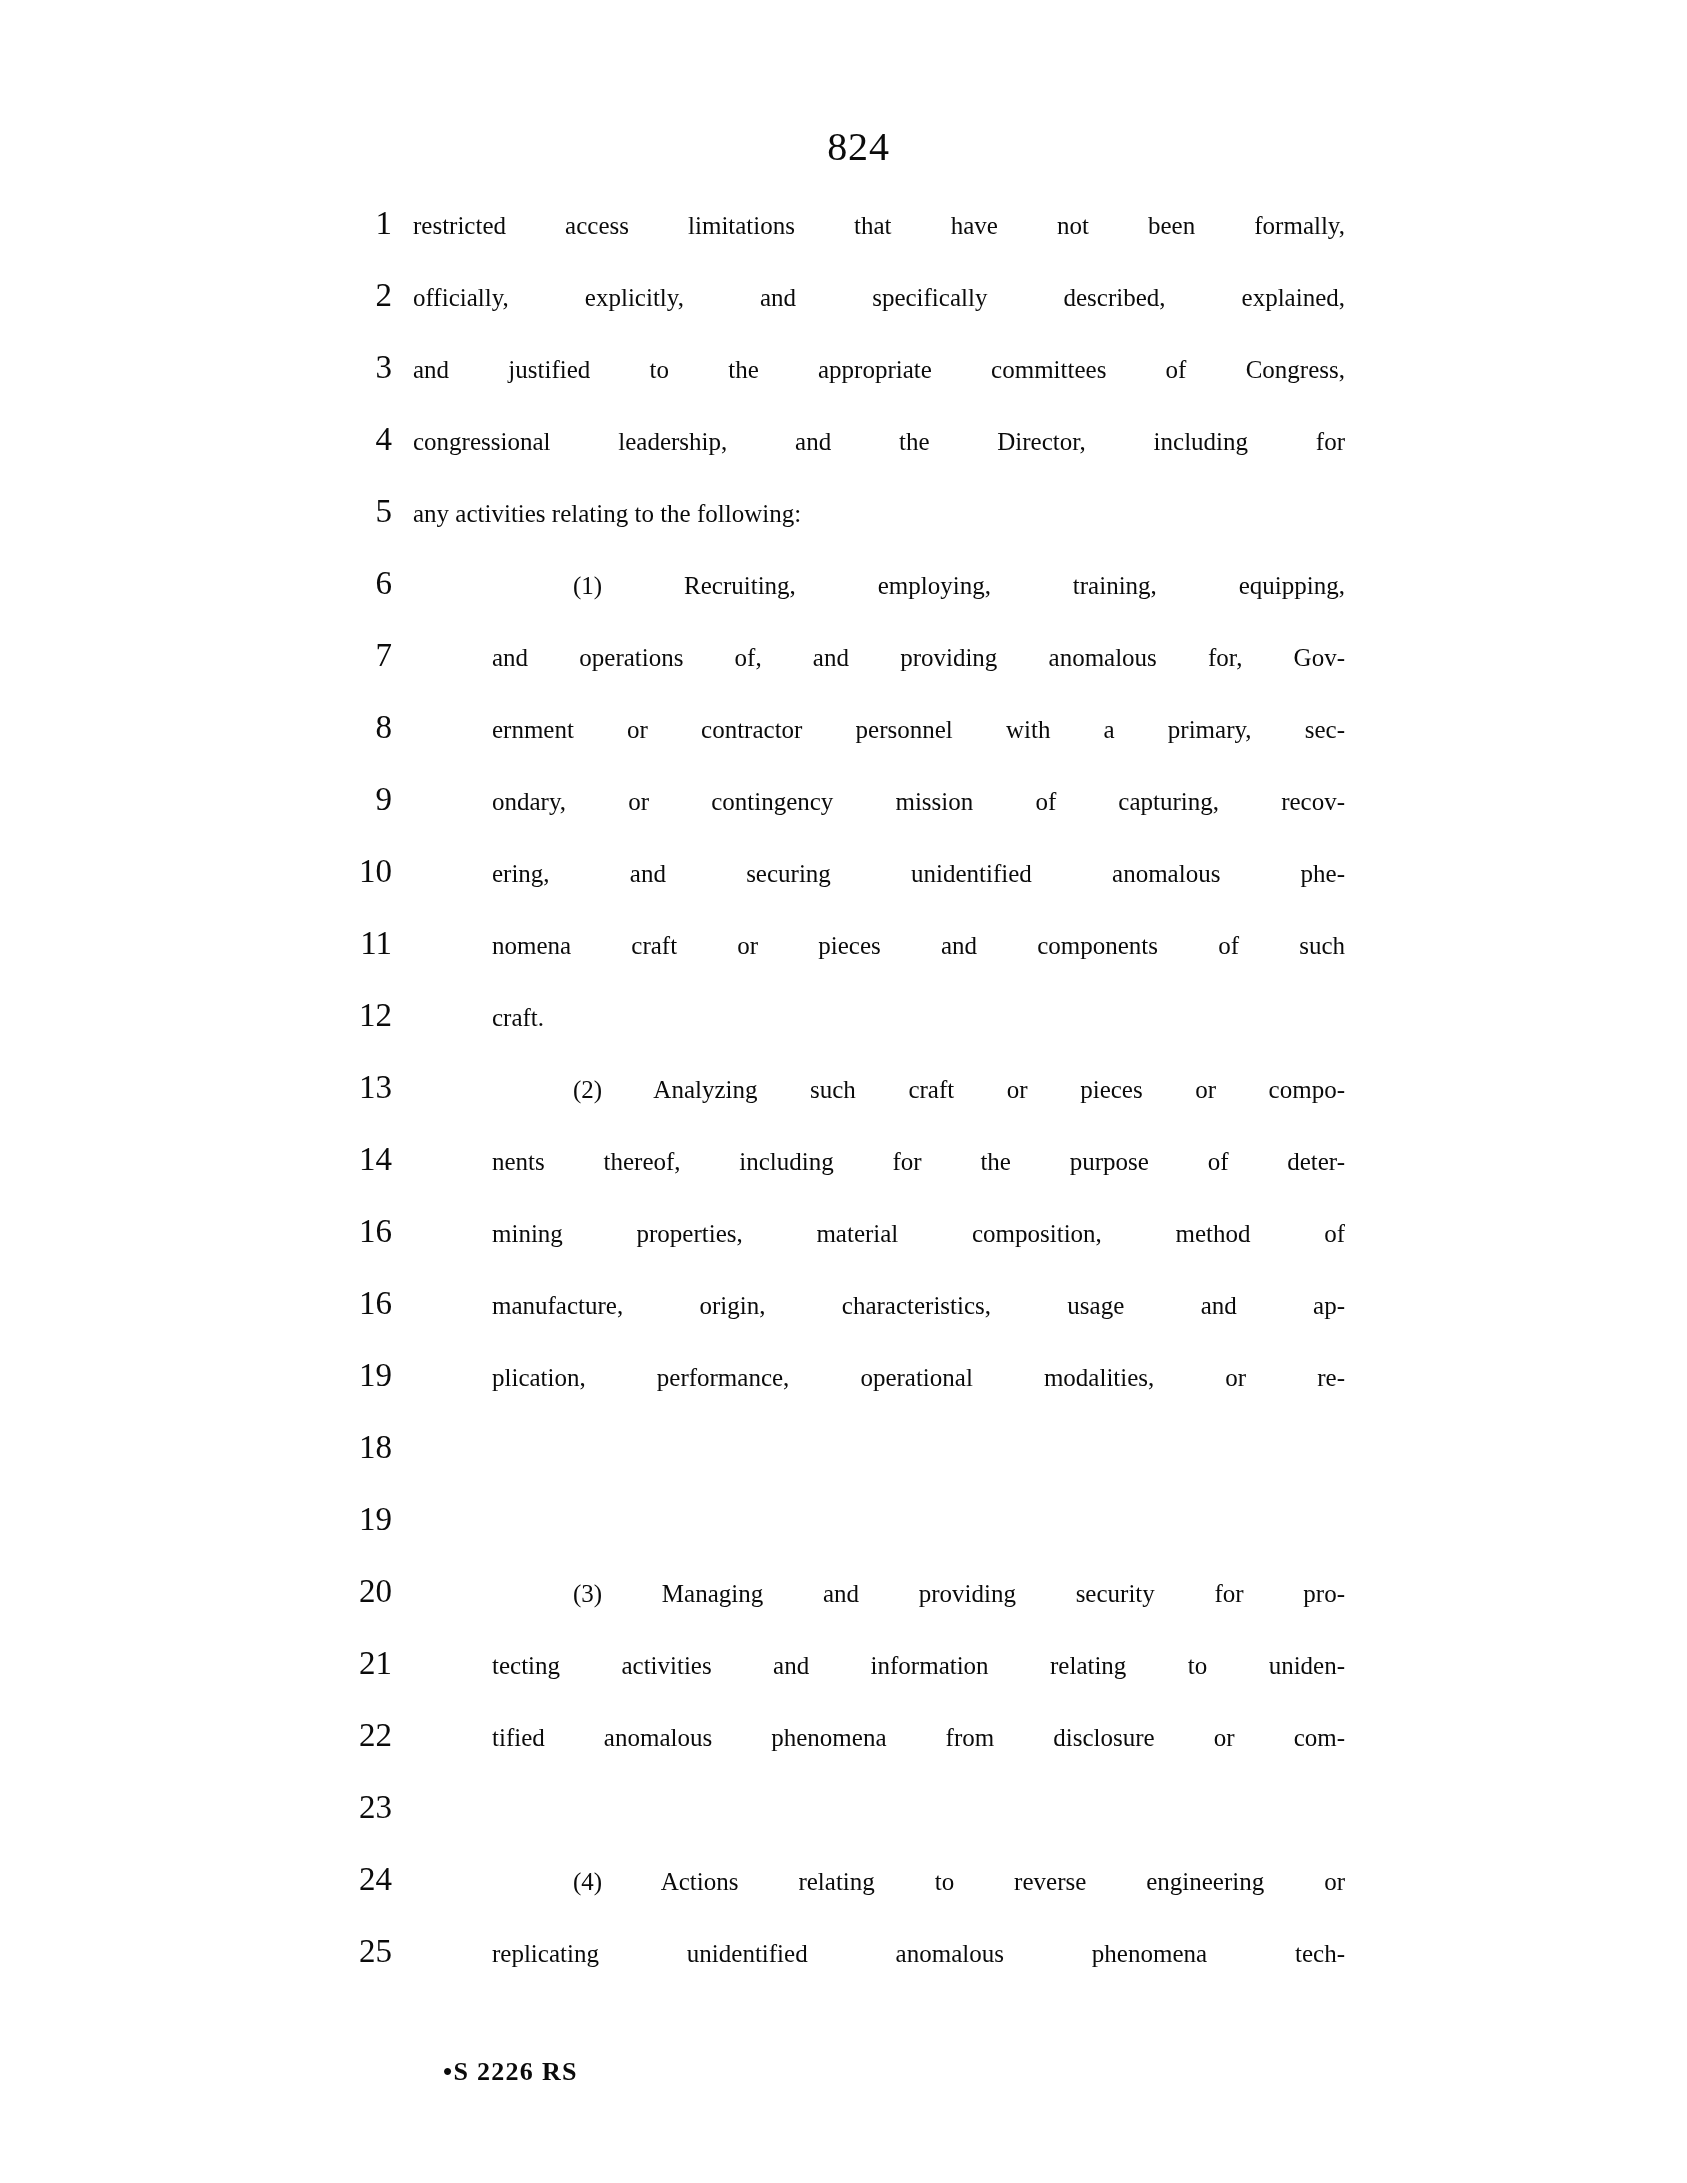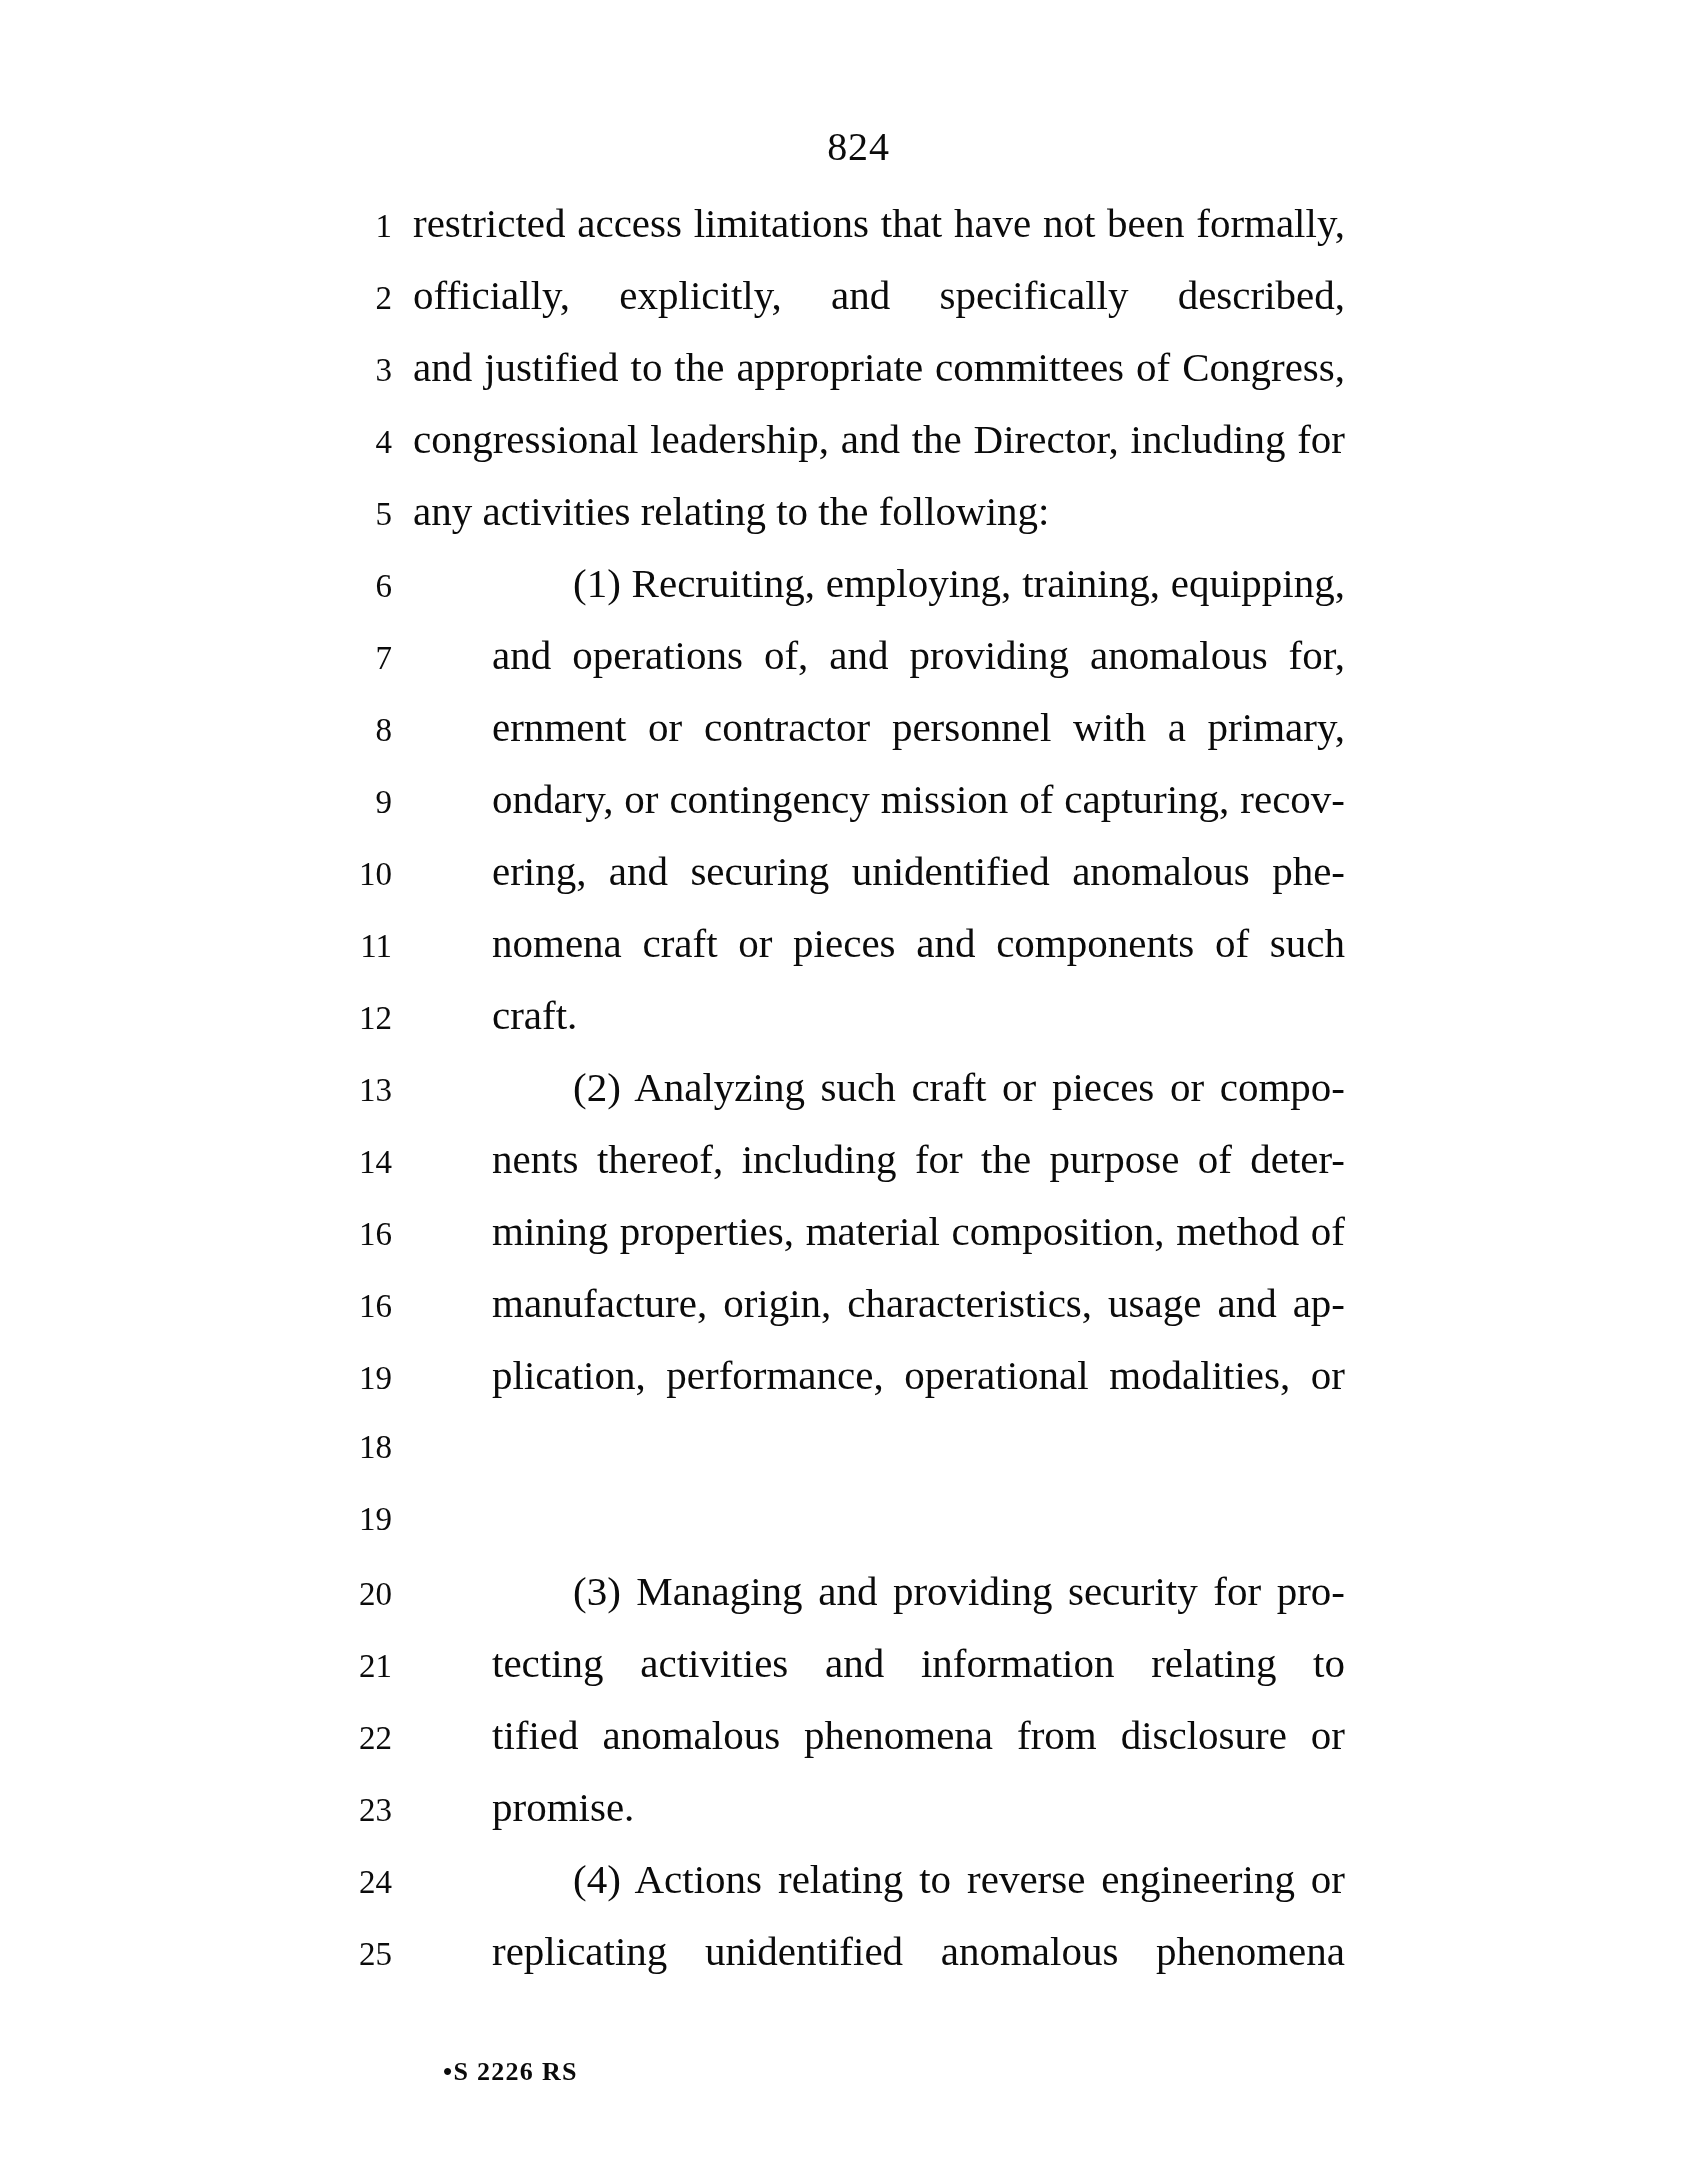--- a/index.html
+++ b/index.html
@@ -42,21 +42,21 @@
   }
   .num {
     width: 55px;
     flex: none;
     text-align: right;
     font-size: 33px;
     line-height: 72px;
   }
   .txt {
     flex: none;
-    font-size: 41px;
+    font-size: 25px;
     line-height: 72px;
     text-align: justify;
     overflow: hidden;
     max-height: 72px;
   }
   .i0 { margin-left: 21px;  width: 932px; }
   .i1 { margin-left: 100px; width: 853px; }
   .i2 { margin-left: 181px; width: 772px;  }
   .just { text-align-last: justify; }
   .left { text-align-last: left; }
@@ -159,21 +159,20 @@
     <div class="row">
       <span class="num">21</span>
       <span class="txt i1 just">tecting activities and information relating to uniden-</span>
     </div>
     <div class="row">
       <span class="num">22</span>
       <span class="txt i1 just">tified anomalous phenomena from disclosure or com-</span>
     </div>
     <div class="row">
       <span class="num">23</span>
-      <span class="txt i1 left">promise.</span>
     </div>
     <div class="row">
       <span class="num">24</span>
       <span class="txt i2 just">(4) Actions relating to reverse engineering or</span>
     </div>
     <div class="row">
       <span class="num">25</span>
       <span class="txt i1 just">replicating unidentified anomalous phenomena tech-</span>
     </div>
 

